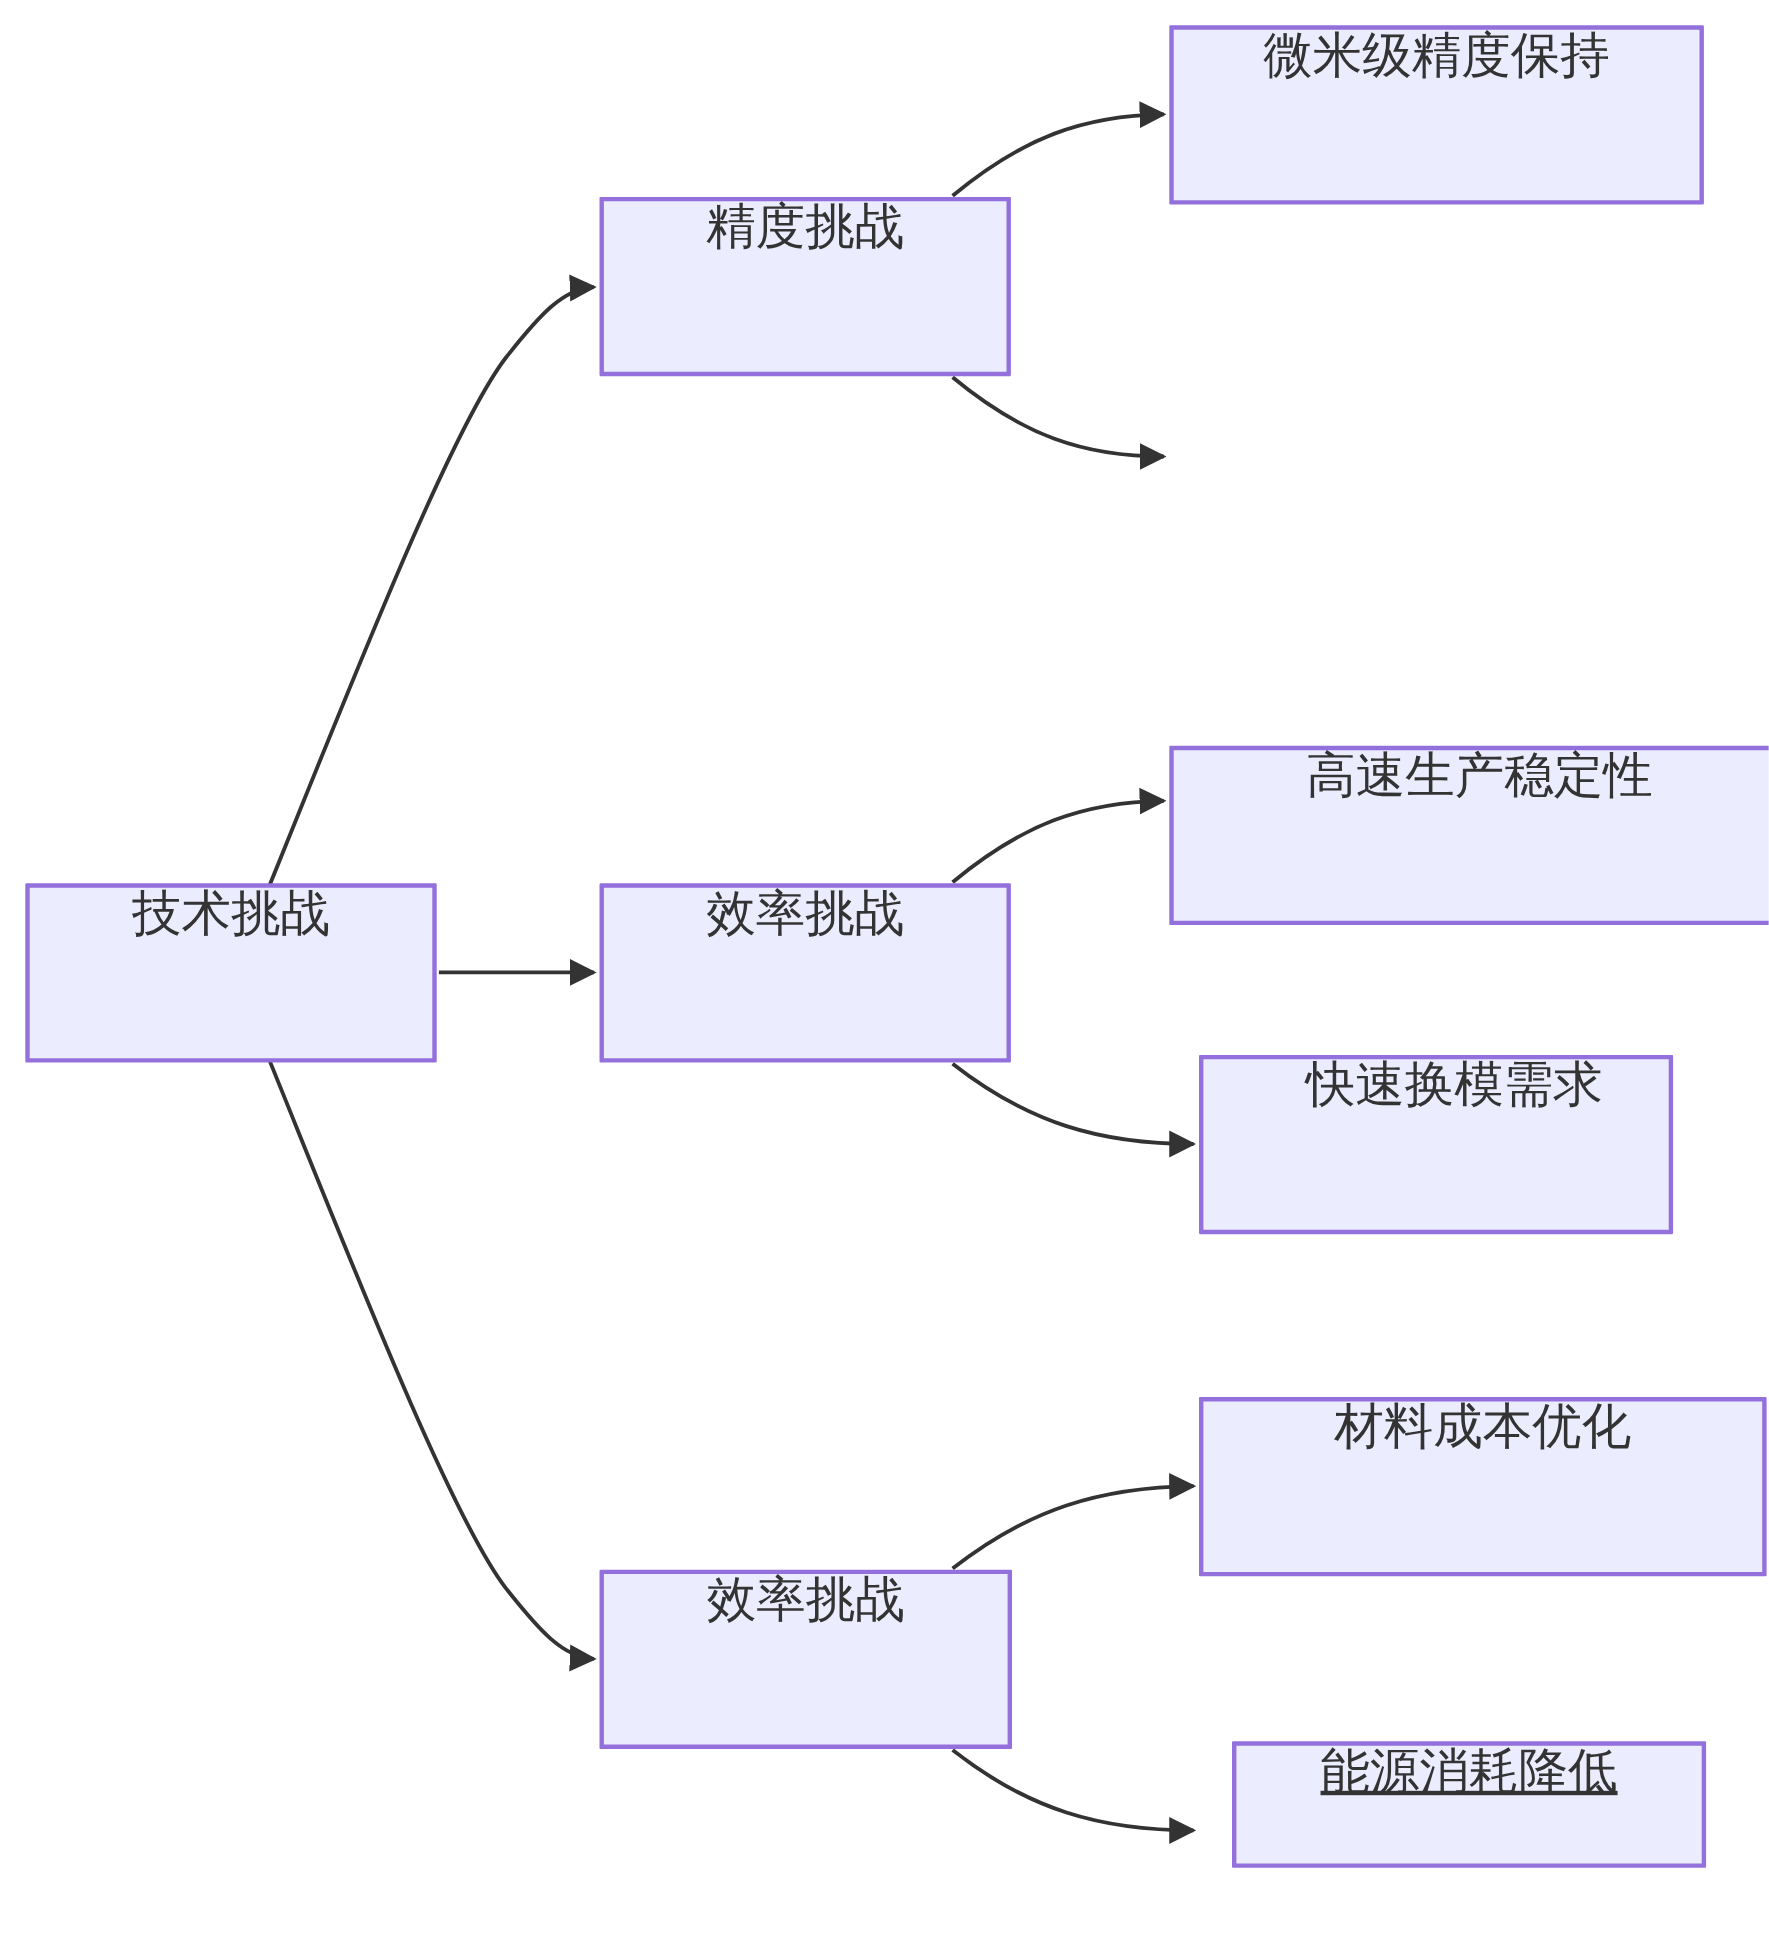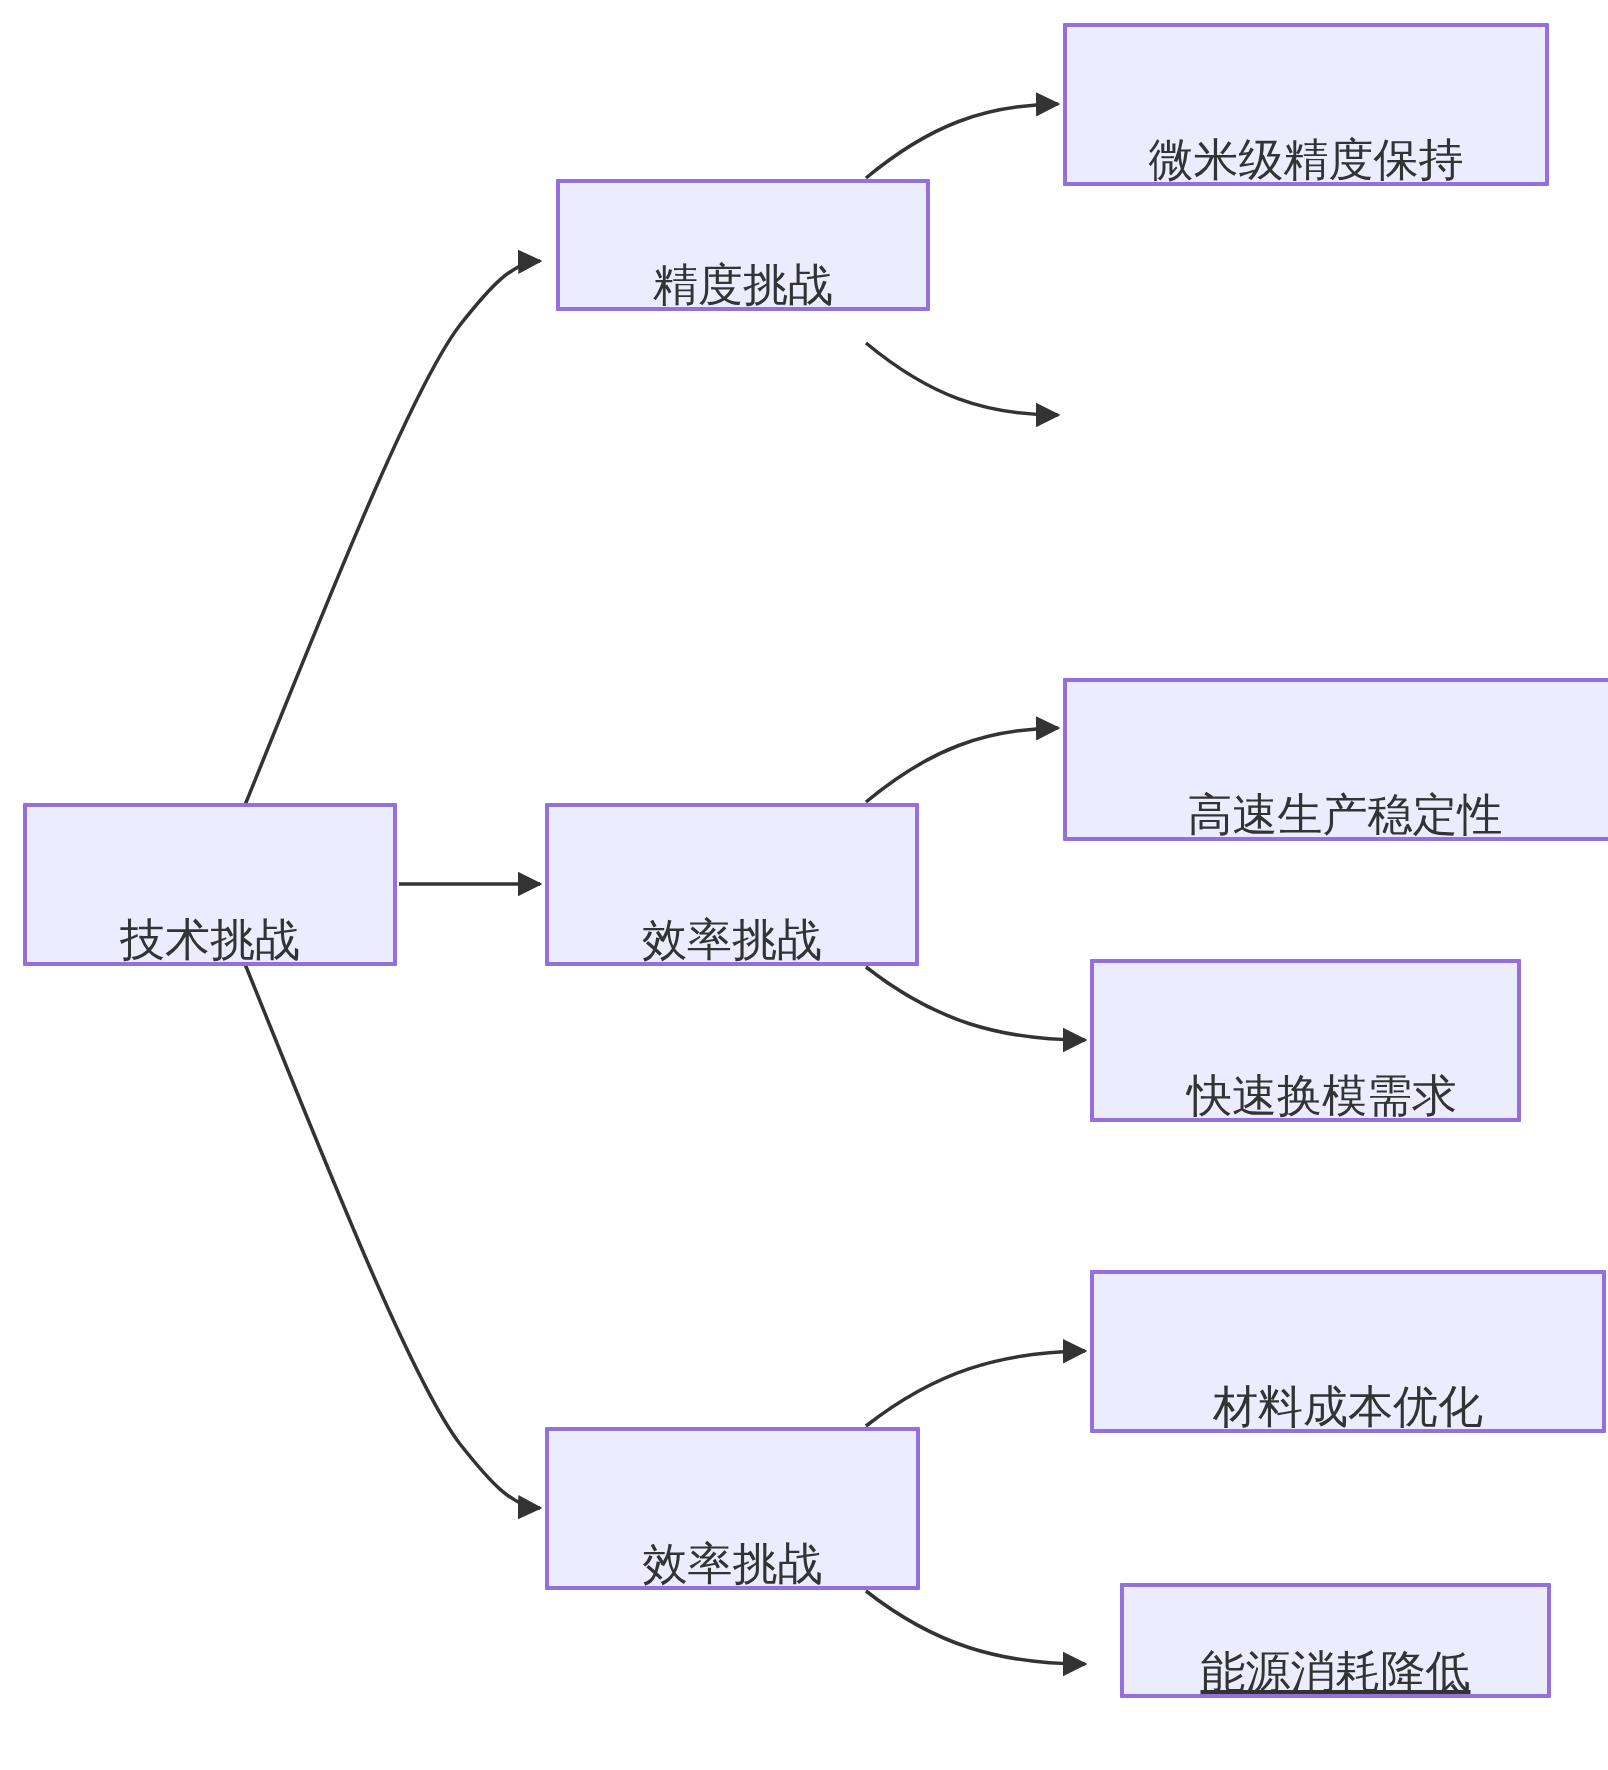--- a/index.html
+++ b/index.html
@@ -27,30 +27,30 @@
     stroke: #333333;
     stroke-width: 3.5px;
   }
   .node {
     position: absolute;
     box-sizing: border-box;
     background: #ECECFF;
     border: 4px solid #9370DB;
     border-radius: 1px;
     display: flex;
-    align-items: flex-end;
+    align-items: flex-start;
     justify-content: center;
     color: #333333;
     font-size: 45px;
     line-height: 1;
     white-space: nowrap;
   }
   
   .n-root { left: 23px;   top: 803px;  width: 374px; height: 163px; }
-  .n-m1   { left: 545px;  top: 179px;  width: 374px; height: 132px; margin-left: 11px; }
+  .n-m1   { left: 545px;  top: 179px;  width: 374px; height: 163px; }
   .n-m2   { left: 545px;  top: 803px;  width: 374px; height: 163px; }
   .n-m3   { left: 545px;  top: 1427px; width: 375px; height: 163px; }
   .n-l1   { left: 1063px; top: 23px;   width: 486px; height: 163px; }
   .n-l2   { left: 1063px; top: 334px;  width: 486px; height: 163px; }
   .n-l3   { left: 1063px; top: 678px;  width: 564px; height: 163px; }
   .n-l4   { left: 1090px; top: 959px;  width: 431px; height: 163px; padding-left: 33px; }
   .n-l5   { left: 1090px; top: 1270px; width: 516px; height: 163px; }
   .n-l6   { left: 1120px; top: 1583px; width: 431px; height: 115px; text-decoration: underline; }
 </style>
 </head>

